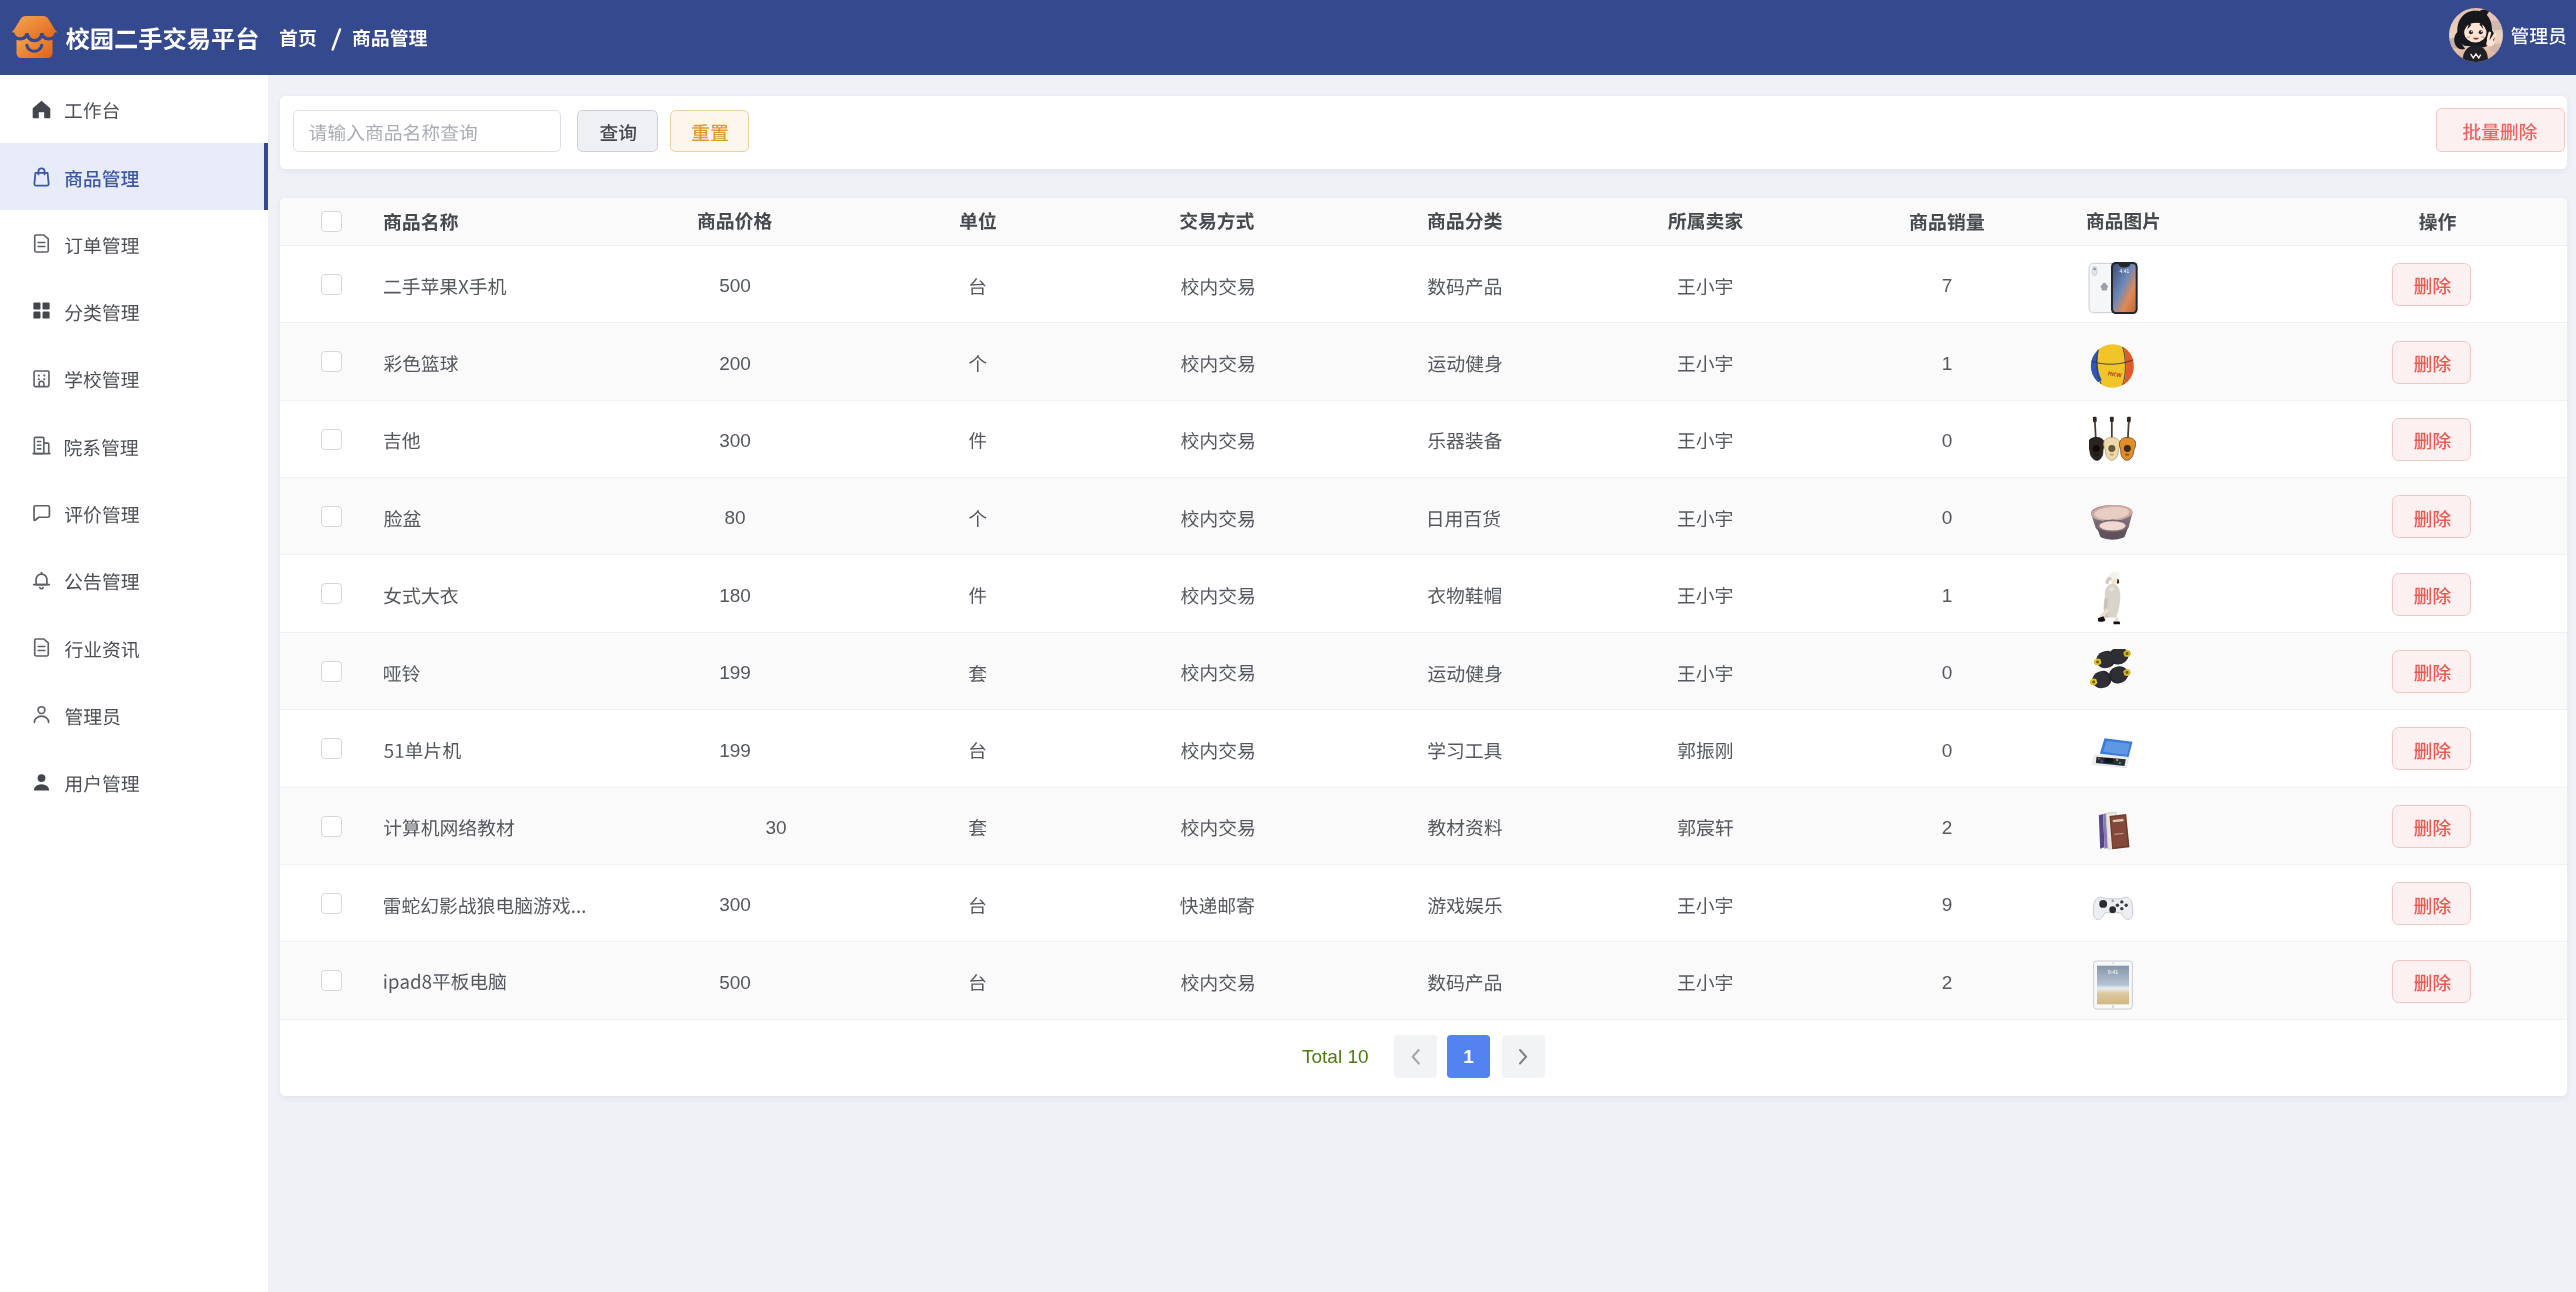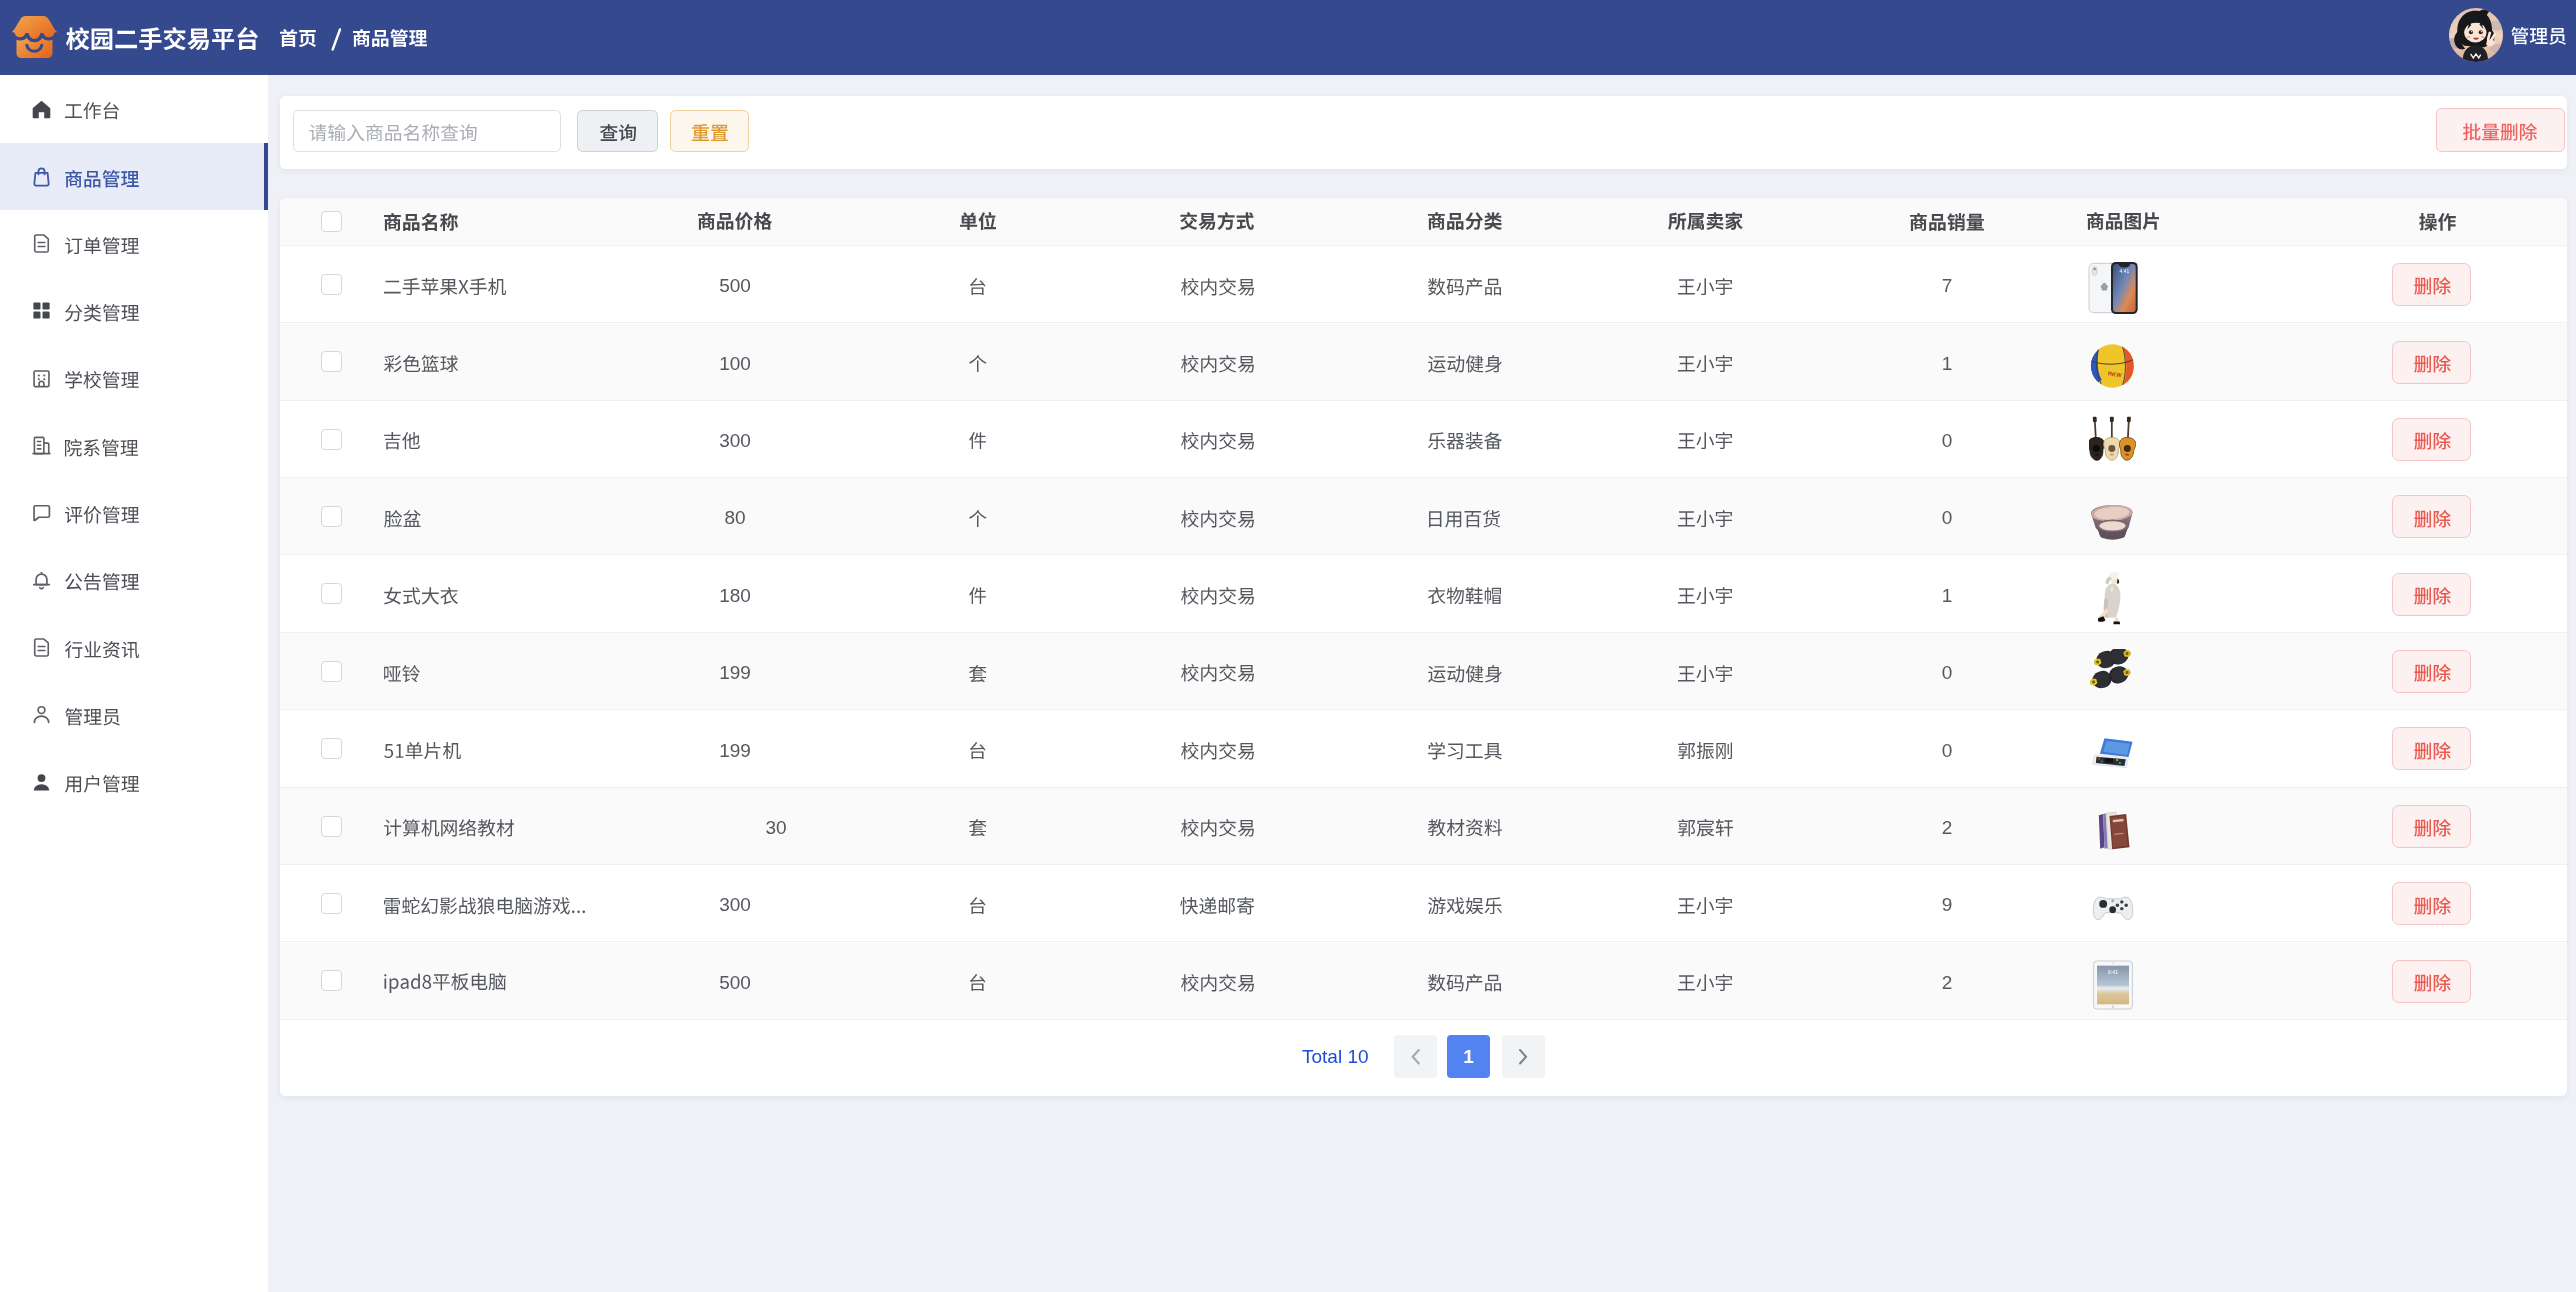--- a/index.html
+++ b/index.html
@@ -403,21 +403,21 @@
 <div class="abs" style="left:280px;top:324px;width:2287px;height:77px;background:#fafafa;border-bottom:1.3px solid #eef0f3"></div>
 <div class="ck" style="top:351px"></div>
 <svg style="position:absolute;left:384px;top:355px;" width="74" height="17.4" viewBox="27 -845 3948 926" fill="#54585e">
     <g transform="scale(1,-1)">
       <use href="#g5f69r" x="0"></use>
       <use href="#g8272r" x="1000"></use>
       <use href="#g7beer" x="2000"></use>
       <use href="#g7403r" x="3000"></use>
     </g>
   </svg>
-<div class="num" style="left:735px;top:353px">100</div>
+<div class="num" style="left:735px;top:353px">200</div>
 <svg style="position:absolute;left:969px;top:355px;" width="17.6" height="17.4" viewBox="35 -841 934 920" fill="#54585e">
     <g transform="scale(1,-1)">
       <use href="#g4e2ar" x="0"></use>
     </g>
   </svg>
 <svg style="position:absolute;left:1181px;top:355px;" width="73" height="17.6" viewBox="30 -849 3868 934" fill="#54585e">
     <g transform="scale(1,-1)">
       <use href="#g6821r" x="0"></use>
       <use href="#g5185r" x="1000"></use>
       <use href="#g4ea4r" x="2000"></use>
@@ -967,21 +967,21 @@
     <circle cx="30" cy="69.5" r="2" fill="#d2d5da"></circle>
     <circle cx="30" cy="4.5" r="1.1" fill="#c2c6cc"></circle>
   </svg>
 <div class="delbtn" style="top:960px"></div>
 <svg style="position:absolute;left:2414px;top:974px;" width="37" height="17.7" viewBox="36 -853 1944 941" fill="#ea5a50">
     <g transform="scale(1,-1)">
       <use href="#g5220m" x="0"></use>
       <use href="#g9664m" x="1000"></use>
     </g>
   </svg>
-<div class="abs" style="left:1302px;top:1046px;font-size:19px;color:#1d4ed8">Total 10</div>
+<div class="abs" style="left:1302px;top:1046px;font-size:19px;color:#4d7c0f">Total 10</div>
 <div class="pbtn" style="left:1394px"></div>
 <svg class="abs" style="left:1410px;top:1048px" width="10.8" height="17.5" viewBox="0 0 16 26" fill="none">
     <path d="M13 3 L4 13 L13 23" stroke="#a2a6ad" stroke-width="3" stroke-linecap="round" stroke-linejoin="round"></path>
   </svg>
 <div class="pbtn" style="left:1447px;background:#5283f0"></div>
 <div class="abs" style="left:1447px;top:1046px;width:43px;text-align:center;font-size:19px;font-weight:bold;color:#fff">1</div>
 <div class="pbtn" style="left:1502px"></div>
 <svg class="abs" style="left:1518px;top:1048px" width="10.8" height="17.5" viewBox="0 0 16 26" fill="none">
     <path d="M3 3 L12 13 L3 23" stroke="#7d8188" stroke-width="3" stroke-linecap="round" stroke-linejoin="round"></path>
   </svg>

